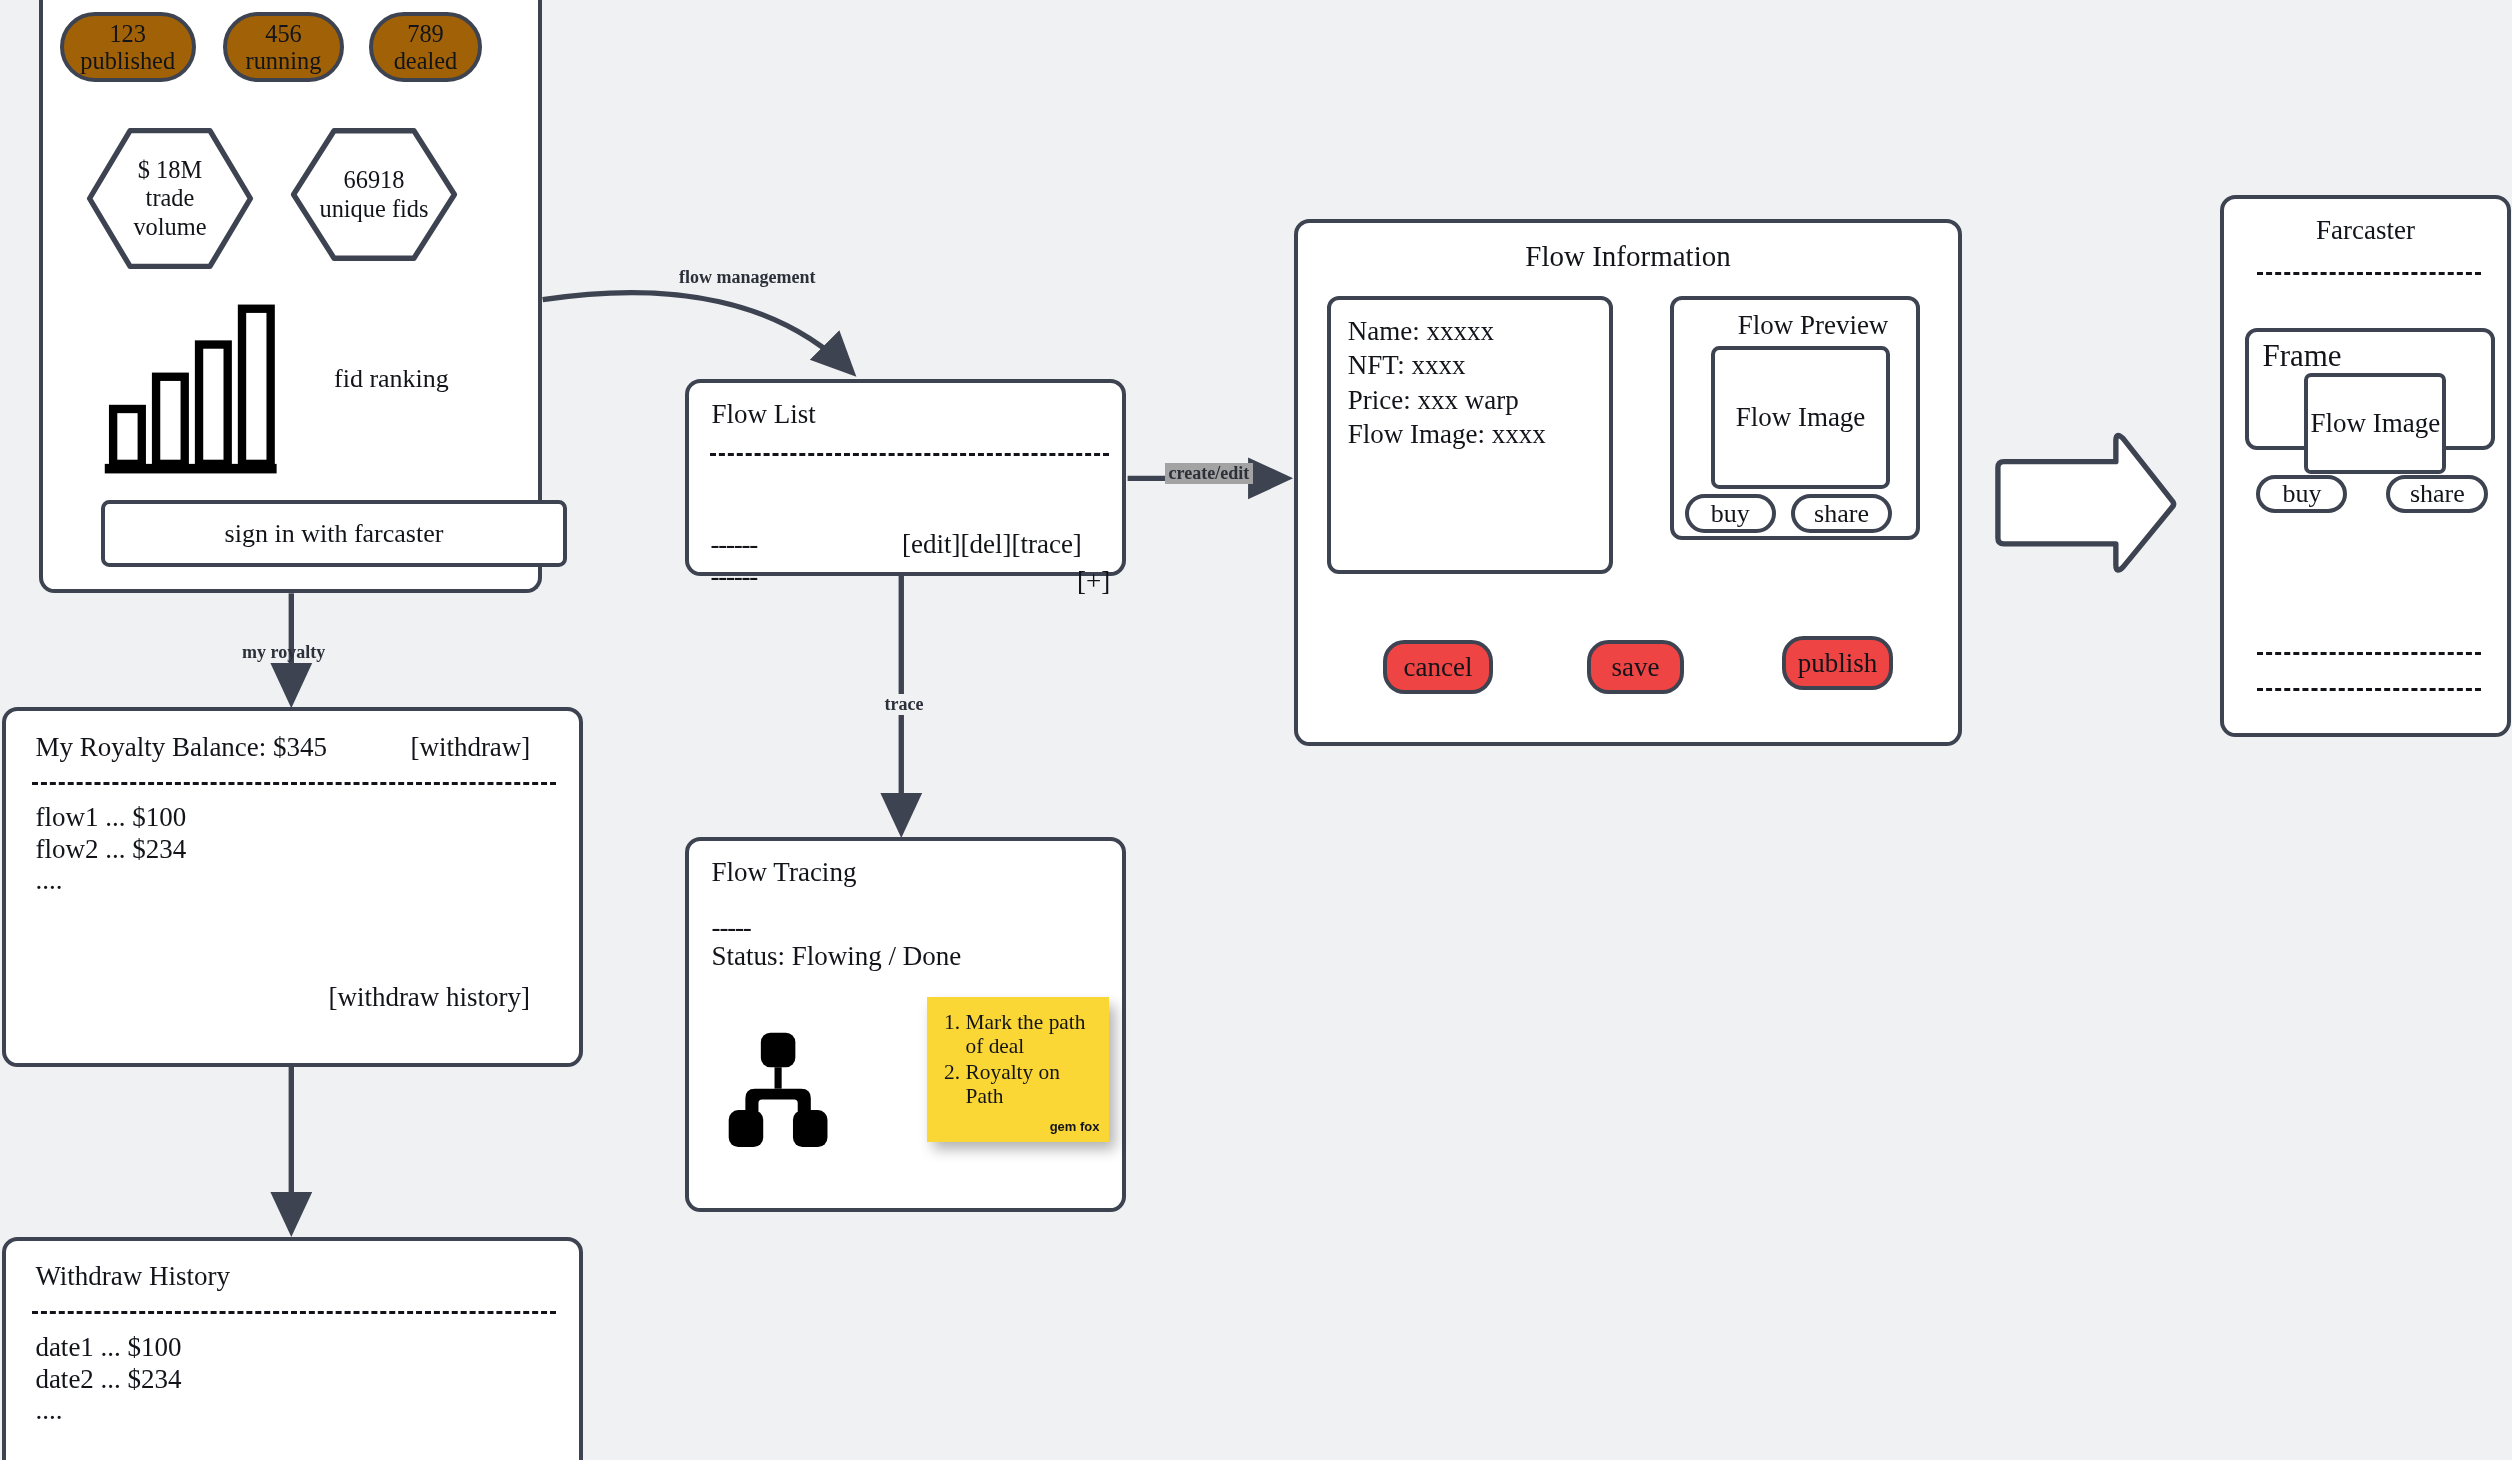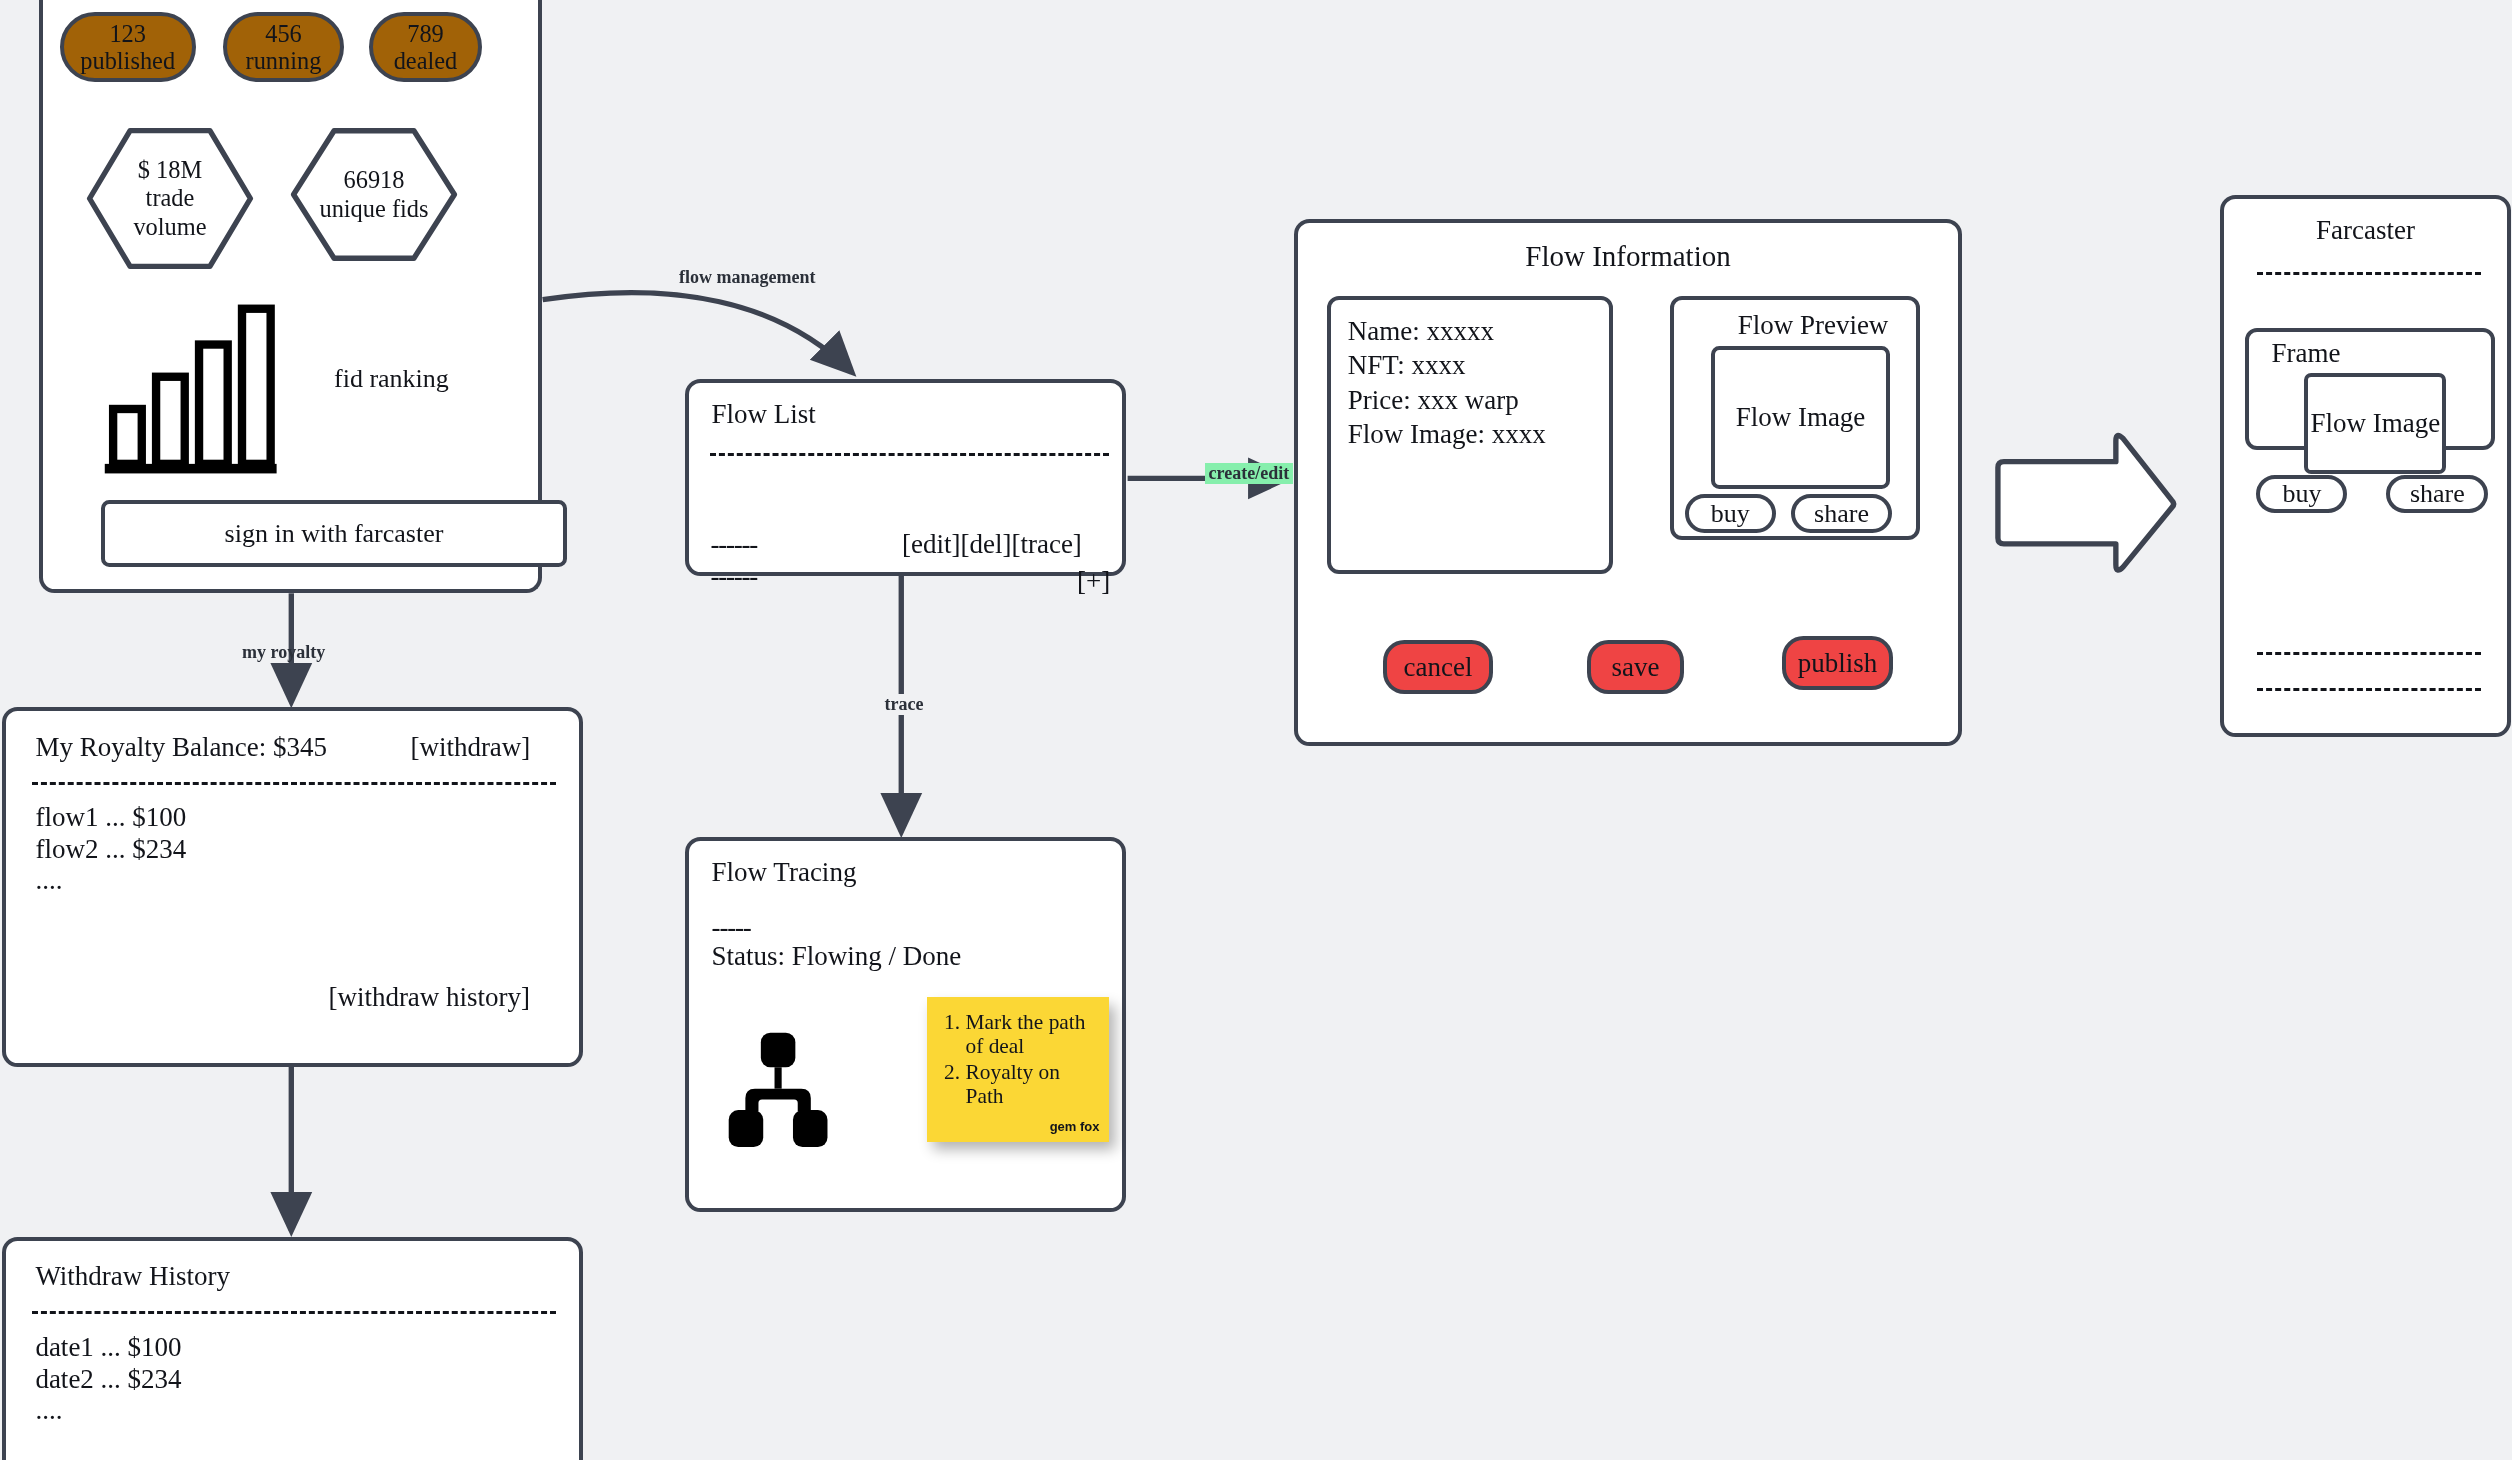--- a/index.html
+++ b/index.html
@@ -114,21 +114,21 @@
     font-size:26px;
   }
   .fi-btn{position:absolute;border:4.2px solid #3d4350;background:#ef4444;border-radius:21.4px;
     box-sizing:border-box;display:flex;align-items:center;justify-content:center;font-size:27px;}
 
   
   #farcaster{left:2220px;top:195px;width:291px;height:542px;}
   .fc-title{position:absolute;left:0;right:0;top:15.5px;text-align:center;font-size:27px;}
   .fc-dash{position:absolute;left:33px;width:224px;}
   #fc-frame{left:21.4px;top:129px;width:250px;height:122px;}
-  .frame-label{position:absolute;left:22px;top:6px;font-size:27px;}
+  .frame-label{position:absolute;left:13px;top:6px;font-size:31px;}
   #fc-image{left:55px;top:41px;width:142px;height:101px;border-radius:7.1px;}
   .fc-rb{position:absolute;border:4.2px solid #3d4350;background:#fff;border-radius:595px;
     box-sizing:border-box;display:flex;align-items:center;justify-content:center;font-size:26px;}
 
   
   .elabel{
     position:absolute;
     font-weight:bold;font-size:18px;color:#2b3039;
     white-space:nowrap;
   }
@@ -154,21 +154,21 @@
     <path d="M 1513,967 L 1513,1396" fill="none" stroke="#3d4350" stroke-width="9" marker-end="url(#arrowhead)"></path>
 
     <path d="M 1893,803 L 2160,803" fill="none" stroke="#3d4350" stroke-width="9" marker-end="url(#arrowhead)"></path>
 
     <path d="M 3354,785 q0,-10 10,-10 L 3552,775 L 3552,740 q0,-16 12,-4 L 3646,840
              q6,6 0,12 L 3564,952 q-12,12 -12,-4 L 3552,913 L 3364,913 q-10,0 -10,-10 Z" fill="#ffffff" stroke="#3d4350" stroke-width="9" stroke-linejoin="round"></path>
   </svg>
 
   <div class="elabel" style="left:679px;top:267px;">flow management</div>
   <div class="elabel" style="left:242px;top:642px;">my royalty</div>
-  <div class="elabel" style="left:1165px;top:463px;background:#86efac;padding:0 3.6px;margin-left:40px;">create/edit</div>
+  <div class="elabel" style="left:1165px;top:463px;background:#a3a3a3;padding:0 3.6px;">create/edit</div>
   <div class="elabel" style="left:881px;top:694px;background:#f0f1f3;padding:0 3.6px;">trace</div>
 
   <div class="panel" id="dashboard">
 
     <div class="pill" style="left:16.7px;top:16.7px;width:136px;height:70px;">
       <span><span>123</span><br>
       <span>published</span></span>
     </div>
 
     <div class="pill" style="left:180px;top:16.7px;width:121px;height:70px;">

